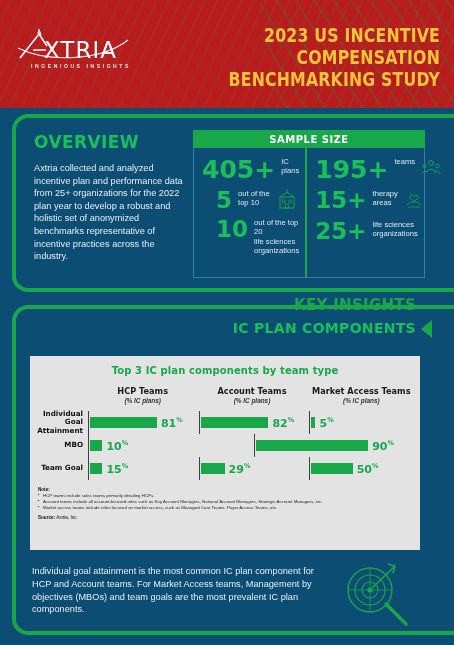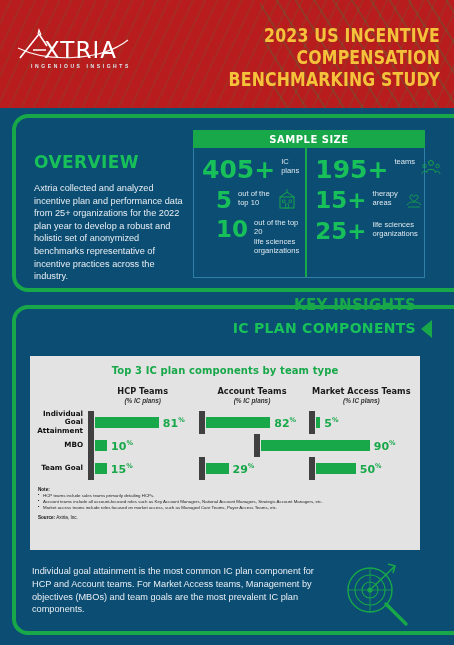--- a/index.html
+++ b/index.html
@@ -72,21 +72,21 @@
     border-right: none;
     border-radius: 16px 0 0 16px;
   }
   #bracket-right-1 {
     left: 430px; top: 86px; width: 40px; height: 260px;
     border-left: none; border-top: none; border-bottom: none;
     border-radius: 0;
   }
 
   
-  #overview { position: absolute; left: 34px; top: 152px; width: 152px; }
+  #overview { position: absolute; left: 34px; top: 132px; width: 152px; }
   #overview-title {
     color: #18c05a; font-size: 17px; font-weight: bold; letter-spacing: .4px;
     font-family: "DejaVu Sans", sans-serif;
     margin-bottom: 10px;
   }
   #overview-body {
     color: #e8eef3; font-size: 9.2px; line-height: 12.6px;
   }
 
   
@@ -174,21 +174,21 @@
   #chart-grid { position: relative; margin-top: 7px; }
   .chart-row { display: flex; align-items: center; height: 23px; }
   .row-label {
     width: 58px; text-align: right; padding-right: 5px;
     color: #111; font-size: 7.2px; font-weight: bold; line-height: 8.4px;
     font-family: "DejaVu Sans", sans-serif;
   }
   .row-groups { flex: 1; display: flex; }
   .bar-cell {
     flex: 1; position: relative; display: flex; align-items: center;
-    border-left: 6px solid #404040; height: 23px; padding-left: 1px;
+    border-left: 1px solid #404040; height: 23px; padding-left: 1px;
   }
   .bar {
     height: 11px; background: #18a84a; min-width: 2px;
   }
   .bar-value {
     color: #18a84a; font-size: 11px; font-weight: bold; margin-left: 4px;
     font-family: "DejaVu Sans", sans-serif; white-space: nowrap;
   }
   .bar-value sup { font-size: 6.5px; }
   #chart-notes { margin-top: 7px; padding-left: 8px; }

